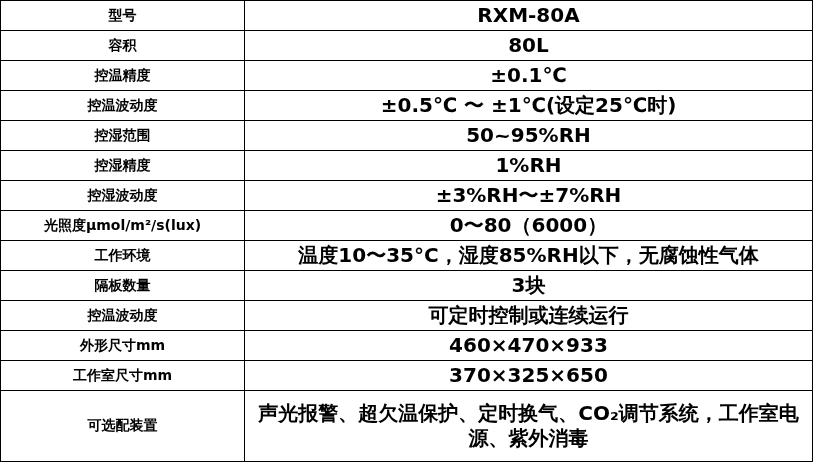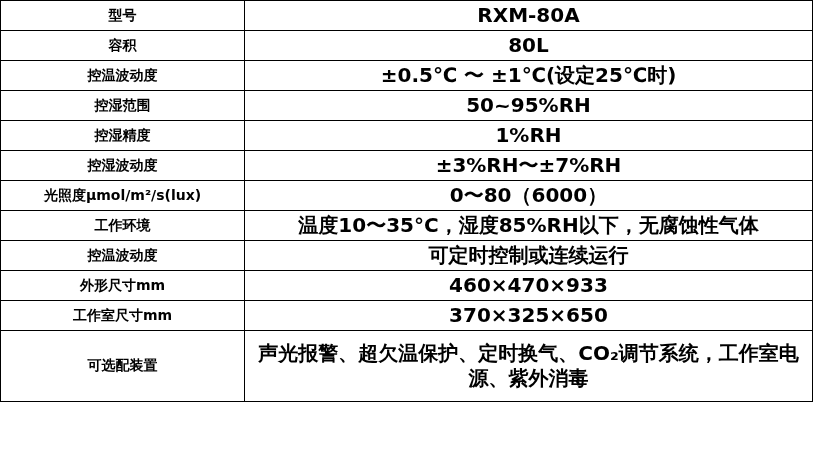--- a/index.html
+++ b/index.html
@@ -50,20 +50,24 @@
 <table id="spec-table">
   <tbody>
     <tr class="row-0">
       <td class="label-cell">型号</td>
       <td class="value-cell">RXM-80A</td>
     </tr>
     <tr class="row-1">
       <td class="label-cell">容积</td>
       <td class="value-cell">80L</td>
     </tr>
+    <tr class="row-3">
+      <td class="label-cell">控温精度</td>
+      <td class="value-cell">±0.1℃</td>
+    </tr>
     <tr class="row-4">
       <td class="label-cell">控温波动度</td>
       <td class="value-cell">±0.5℃ 〜 ±1℃(设定25℃时)</td>
     </tr>
     <tr class="row-5">
       <td class="label-cell">控湿范围</td>
       <td class="value-cell">50~95%RH</td>
     </tr>
     <tr class="row-6">
       <td class="label-cell">控湿精度</td>
@@ -74,20 +78,24 @@
       <td class="value-cell">±3%RH〜±7%RH</td>
     </tr>
     <tr class="row-8">
       <td class="label-cell">光照度μmol/m²/s(lux)</td>
       <td class="value-cell">0〜80（6000）</td>
     </tr>
     <tr class="row-9">
       <td class="label-cell">工作环境</td>
       <td class="value-cell">温度10〜35°C，湿度85%RH以下，无腐蚀性气体</td>
     </tr>
+    <tr class="row-10">
+      <td class="label-cell">隔板数量</td>
+      <td class="value-cell">3块</td>
+    </tr>
     <tr class="row-12">
       <td class="label-cell">控温波动度</td>
       <td class="value-cell">可定时控制或连续运行</td>
     </tr>
     <tr class="row-13">
       <td class="label-cell">外形尺寸mm</td>
       <td class="value-cell">460×470×933</td>
     </tr>
     <tr class="row-14">
       <td class="label-cell">工作室尺寸mm</td>

